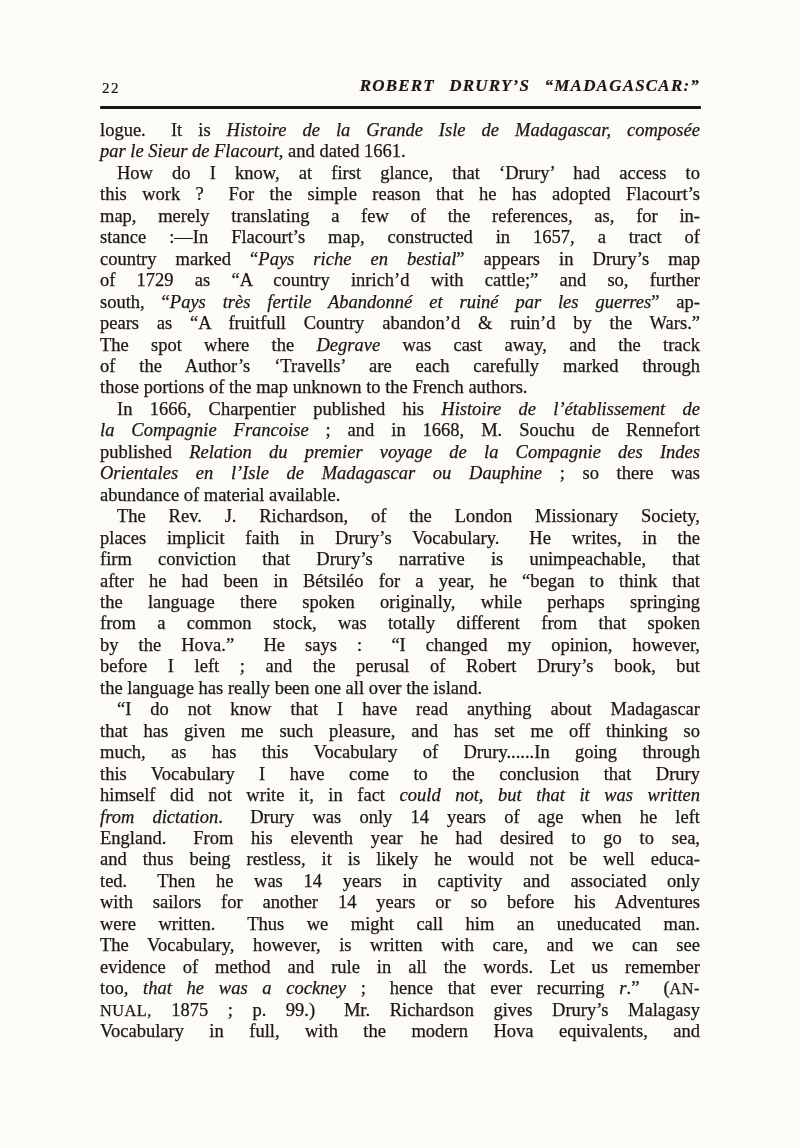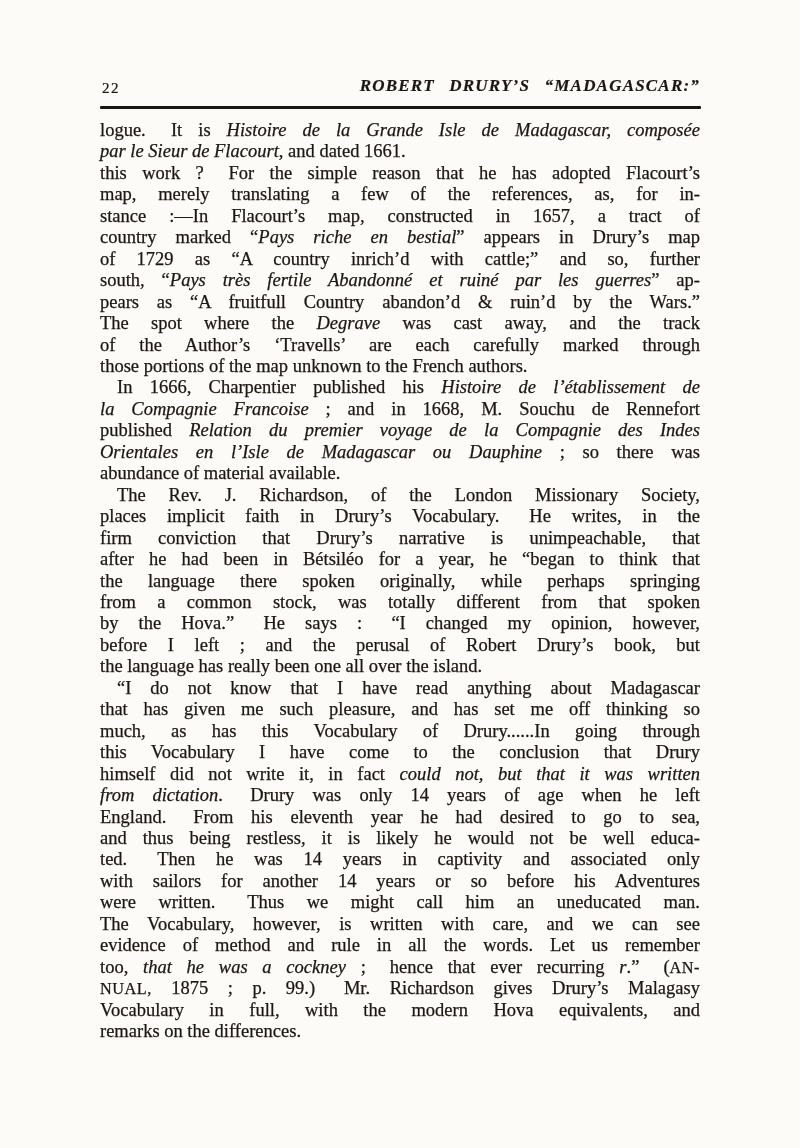--- a/index.html
+++ b/index.html
@@ -85,20 +85,21 @@
     <span class="pagenum">22</span>
     <h1 class="running-title">ROBERT DRURY’S “MADAGASCAR:”</h1>
   </header>
   <div class="header-rule"></div>
   <main class="page-body">
       <div class="para">
         <div class="line"><span class="rm">logue.  It is </span><span class="it">Histoire de la Grande Isle de Madagascar, composée</span></div>
         <div class="line last"><span class="it">par le Sieur de Flacourt</span><span class="rm">, and dated 1661.</span></div>
       </div>
       <div class="para">
+        <div class="line indent"><span class="rm">How do I know, at first glance, that ‘Drury’ had access to</span></div>
         <div class="line"><span class="rm">this work ?  For the simple reason that he has adopted Flacourt’s</span></div>
         <div class="line"><span class="rm">map, merely translating a few of the references, as, for in-</span></div>
         <div class="line"><span class="rm">stance :—In Flacourt’s map, constructed in 1657, a tract of</span></div>
         <div class="line"><span class="rm">country marked “</span><span class="it">Pays riche en bestial</span><span class="rm">” appears in Drury’s map</span></div>
         <div class="line"><span class="rm">of 1729 as “A country inrich’d with cattle;” and so, further</span></div>
         <div class="line"><span class="rm">south, “</span><span class="it">Pays très fertile Abandonné et ruiné par les guerres</span><span class="rm">” ap-</span></div>
         <div class="line"><span class="rm">pears as “A fruitfull Country abandon’d &amp; ruin’d by the Wars.”</span></div>
         <div class="line"><span class="rm">The spot where the </span><span class="it">Degrave</span><span class="rm"> was cast away, and the track</span></div>
         <div class="line"><span class="rm">of the Author’s ‘Travells’ are each carefully marked through</span></div>
         <div class="line last"><span class="rm">those portions of the map unknown to the French authors.</span></div>
@@ -131,16 +132,15 @@
         <div class="line"><span class="rm">England.  From his eleventh year he had desired to go to sea,</span></div>
         <div class="line"><span class="rm">and thus being restless, it is likely he would not be well educa-</span></div>
         <div class="line"><span class="rm">ted.  Then he was 14 years in captivity and associated only</span></div>
         <div class="line"><span class="rm">with sailors for another 14 years or so before his Adventures</span></div>
         <div class="line"><span class="rm">were written.  Thus we might call him an uneducated man.</span></div>
         <div class="line"><span class="rm">The Vocabulary, however, is written with care, and we can see</span></div>
         <div class="line"><span class="rm">evidence of method and rule in all the words. Let us remember</span></div>
         <div class="line"><span class="rm">too, </span><span class="it">that he was a cockney</span><span class="rm"> ;  hence that ever recurring </span><span class="it">r</span><span class="rm">.”  (</span><span class="sc">AN-</span></div>
         <div class="line"><span class="sc">NUAL,</span><span class="rm"> 1875 ; p. 99.)  Mr. Richardson gives Drury’s Malagasy</span></div>
         <div class="line"><span class="rm">Vocabulary in full, with the modern Hova equivalents, and</span></div>
-        <div class="line last"><span class="rm">remarks on the differences.</span></div>
       </div>
     </main>
 </div>
 
 </body></html>

